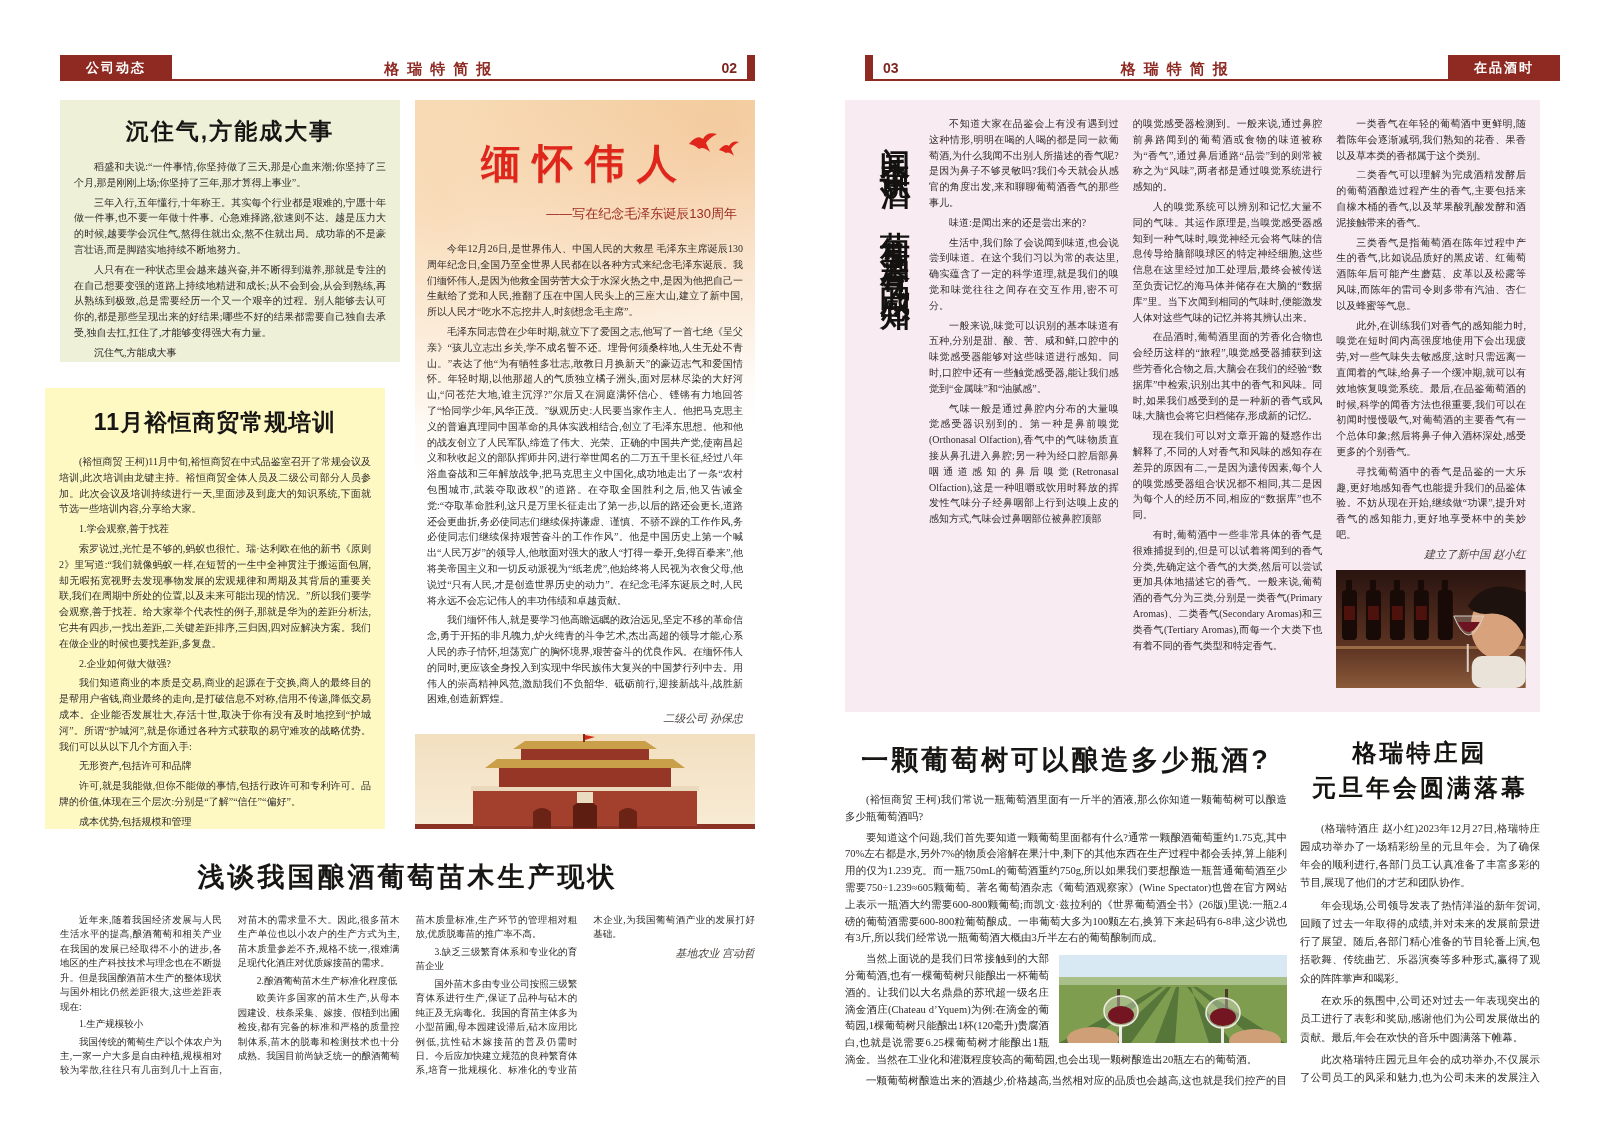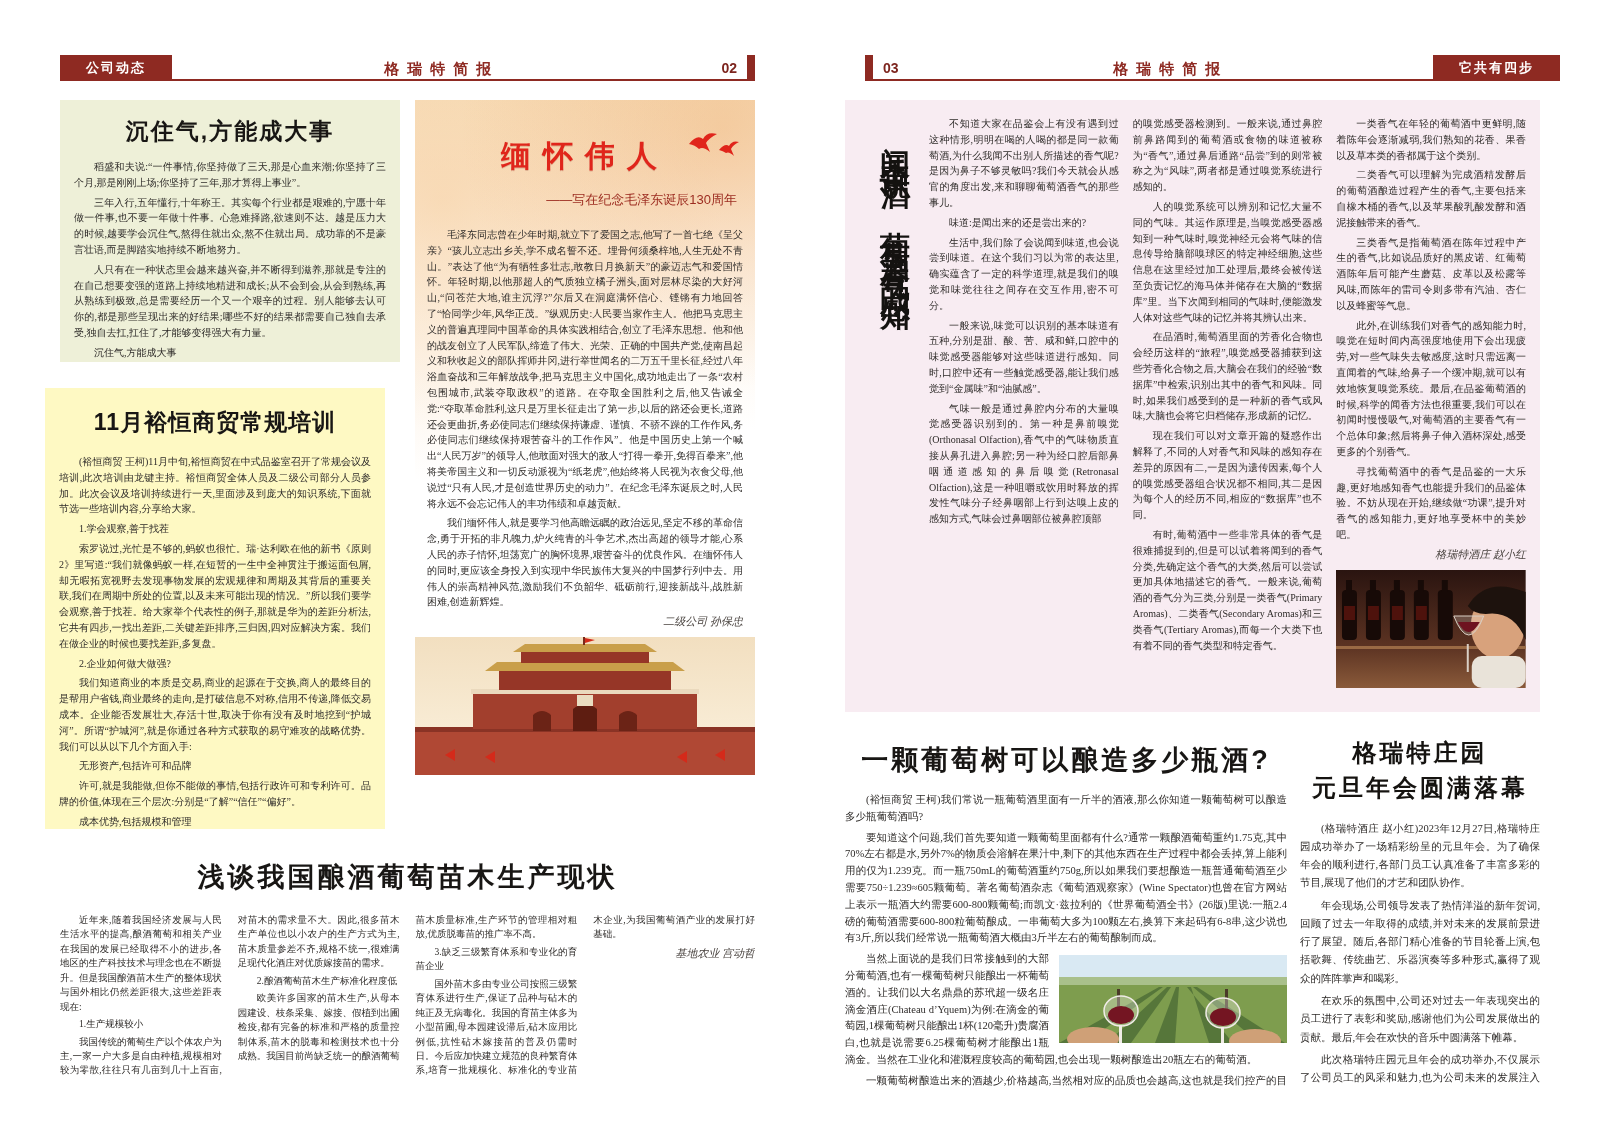--- a/index.html
+++ b/index.html
@@ -23,21 +23,21 @@
   .box-calm h2 { font-size:23px; text-align:center; letter-spacing:2px; margin:6px 0 12px; }
   .box-training { position:absolute; left:45px; top:388px; width:340px; height:441px; background:#fef9c3; padding:7px 14px; overflow:hidden; }
   .box-training h2 { font-size:23px; text-align:center; letter-spacing:1px; margin:12px 0 16px; }
 
   .box-memorial { position:absolute; left:415px; top:100px; width:340px; height:729px; overflow:hidden; padding:8px 12px 0;
     background:
       radial-gradient(circle at 90% 4%, rgba(235,160,90,.38), rgba(235,160,90,0) 34%),
       radial-gradient(circle at 8% 14%, rgba(244,196,140,.45), rgba(244,196,140,0) 40%),
       linear-gradient(180deg,#f8e3c4 0,#fbe9d2 70px,#fdf3e6 150px,#ffffff 330px,#ffffff 100%); }
   .mem-title-row { position:relative; text-align:center; margin-top:28px; }
-  .mem-title { font-family:"Liberation Sans",sans-serif; font-weight:900; color:#e0251b; font-size:30px; letter-spacing:12px; text-shadow:0 1px 0 rgba(120,20,10,.2); }
+  .mem-title { font-family:"Liberation Sans",sans-serif; font-weight:900; color:#e0251b; font-size:40px; letter-spacing:12px; text-shadow:0 1px 0 rgba(120,20,10,.2); }
   .mem-doves { position:absolute; right:-2px; top:-6px; }
   .mem-subtitle { text-align:right; color:#9c2c20; font-weight:400; font-size:13px; margin:14px 6px 18px 0; font-family:"Liberation Sans",sans-serif; }
   .mem-photo { display:block; width:340px; margin:8px 0 0 -12px; }
 
   .article-seedling { position:absolute; left:60px; top:845px; width:695px; height:245px; }
   .article-seedling h2 { font-size:27px; text-align:center; letter-spacing:3px; margin:14px 0 18px; }
   .seed-cols { column-count:4; column-gap:16px; column-fill:auto; height:176px; overflow:hidden; }
   .seed-cols .body-p { font-size:9.5px; line-height:1.52; margin-bottom:3px; }
 
   
@@ -66,21 +66,21 @@
     <div class="hdr-box">公司动态</div>
     <div class="hdr-masthead">格瑞特简报</div>
     <div class="hdr-pagenum">02</div>
     <div class="hdr-bar"></div>
   </div>
 
   <div class="page-header" style="left:865px; width:695px;">
     <div class="hdr-bar"></div>
     <div class="hdr-pagenum">03</div>
     <div class="hdr-masthead">格瑞特简报</div>
-    <div class="hdr-box">它共有四步</div>
+    <div class="hdr-box">在品酒时</div>
   </div>
 
   <div class="box-calm">
     <h2 class="h-black">沉住气,方能成大事</h2>
     <p class="body-p">稻盛和夫说:“一件事情,你坚持做了三天,那是心血来潮;你坚持了三个月,那是刚刚上场;你坚持了三年,那才算得上事业”。</p>
     <p class="body-p">三年入行,五年懂行,十年称王。其实每个行业都是艰难的,宁愿十年做一件事,也不要一年做十件事。心急难择路,欲速则不达。越是压力大的时候,越要学会沉住气,熬得住就出众,熬不住就出局。成功靠的不是豪言壮语,而是脚踏实地持续不断地努力。</p>
     <p class="body-p">人只有在一种状态里会越来越兴奋,并不断得到滋养,那就是专注的在自己想要变强的道路上持续地精进和成长;从不会到会,从会到熟练,再从熟练到极致,总是需要经历一个又一个艰辛的过程。别人能够去认可你的,都是那些呈现出来的好结果;哪些不好的结果都需要自己独自去承受,独自去扛,扛住了,才能够变得强大有力量。</p>
     <p class="body-p">沉住气,方能成大事</p>
 
   </div>
@@ -102,20 +102,21 @@
     <div class="mem-title-row">
       <span class="mem-title">缅怀伟人</span>
       <span class="mem-doves">
         <svg width="58" height="30" viewBox="0 0 58 30">
           <path d="M2 14 Q10 4 16 9 Q20 1 30 4 Q22 8 19 13 L23 22 Q16 16 12 19 Q8 15 2 14 Z" fill="#e0251b"></path>
           <path d="M32 20 Q38 13 42 16 Q45 10 52 12 Q46 15 44 19 L47 26 Q42 21 39 23 Q36 21 32 20 Z" fill="#e0251b"></path>
         </svg>
       </span>
     </div>
     <div class="mem-subtitle">——写在纪念毛泽东诞辰130周年</div>
+    <p class="body-p">今年12月26日,是世界伟人、中国人民的大救星 毛泽东主席诞辰130周年纪念日,全国乃至全世界人民都在以各种方式来纪念毛泽东诞辰。我们缅怀伟人,是因为他救全国劳苦大众于水深火热之中,是因为他把自己一生献给了党和人民,推翻了压在中国人民头上的三座大山,建立了新中国,所以人民才“吃水不忘挖井人,时刻想念毛主席”。</p>
     <p class="body-p">毛泽东同志曾在少年时期,就立下了爱国之志,他写了一首七绝《呈父亲》“孩儿立志出乡关,学不成名誓不还。埋骨何须桑梓地,人生无处不青山。”表达了他“为有牺牲多壮志,敢教日月换新天”的豪迈志气和爱国情怀。年轻时期,以他那超人的气质独立橘子洲头,面对层林尽染的大好河山,“问苍茫大地,谁主沉浮?”尔后又在洞庭满怀信心、铿锵有力地回答了“恰同学少年,风华正茂。”纵观历史:人民要当家作主人。他把马克思主义的普遍真理同中国革命的具体实践相结合,创立了毛泽东思想。他和他的战友创立了人民军队,缔造了伟大、光荣、正确的中国共产党,使南昌起义和秋收起义的部队挥师井冈,进行举世闻名的二万五千里长征,经过八年浴血奋战和三年解放战争,把马克思主义中国化,成功地走出了一条“农村包围城市,武装夺取政权”的道路。在夺取全国胜利之后,他又告诫全党:“夺取革命胜利,这只是万里长征走出了第一步,以后的路还会更长,道路还会更曲折,务必使同志们继续保持谦虚、谨慎、不骄不躁的工作作风,务必使同志们继续保持艰苦奋斗的工作作风”。他是中国历史上第一个喊出“人民万岁”的领导人,他敢面对强大的敌人“打得一拳开,免得百拳来”,他将美帝国主义和一切反动派视为“纸老虎”,他始终将人民视为衣食父母,他说过“只有人民,才是创造世界历史的动力”。在纪念毛泽东诞辰之时,人民将永远不会忘记伟人的丰功伟绩和卓越贡献。</p>
     <p class="body-p">我们缅怀伟人,就是要学习他高瞻远瞩的政治远见,坚定不移的革命信念,勇于开拓的非凡魄力,炉火纯青的斗争艺术,杰出高超的领导才能,心系人民的赤子情怀,坦荡宽广的胸怀境界,艰苦奋斗的优良作风。在缅怀伟人的同时,更应该全身投入到实现中华民族伟大复兴的中国梦行列中去。用伟人的崇高精神风范,激励我们不负韶华、砥砺前行,迎接新战斗,战胜新困难,创造新辉煌。</p>
     <div class="signature">二级公司 孙保忠</div>
     <svg class="mem-photo" viewBox="0 0 340 138">
       <defs>
         <linearGradient id="sky" x1="0" y1="0" x2="0" y2="1">
           <stop offset="0" stop-color="#f2dfc0"></stop>
             <stop offset="1" stop-color="#fbf2df"></stop>
         </linearGradient>
       </defs>
@@ -170,21 +171,21 @@
       <p class="body-p">在品酒时,葡萄酒里面的芳香化合物也会经历这样的“旅程”,嗅觉感受器捕获到这些芳香化合物之后,大脑会在我们的经验“数据库”中检索,识别出其中的香气和风味。同时,如果我们感受到的是一种新的香气或风味,大脑也会将它归档储存,形成新的记忆。</p>
       <p class="body-p">现在我们可以对文章开篇的疑惑作出解释了,不同的人对香气和风味的感知存在差异的原因有二,一是因为遗传因素,每个人的嗅觉感受器组合状况都不相同,其二是因为每个人的经历不同,相应的“数据库”也不同。</p>
       <p class="body-p">有时,葡萄酒中一些非常具体的香气是很难捕捉到的,但是可以试着将闻到的香气分类,先确定这个香气的大类,然后可以尝试更加具体地描述它的香气。一般来说,葡萄酒的香气分为三类,分别是一类香气(Primary Aromas)、二类香气(Secondary Aromas)和三类香气(Tertiary Aromas),而每一个大类下也有着不同的香气类型和特定香气。</p>
     </div>
     <div class="aroma-col">
       <p class="body-p">一类香气在年轻的葡萄酒中更鲜明,随着陈年会逐渐减弱,我们熟知的花香、果香以及草本类的香都属于这个类别。</p>
       <p class="body-p">二类香气可以理解为完成酒精发酵后的葡萄酒酿造过程产生的香气,主要包括来自橡木桶的香气,以及苹果酸乳酸发酵和酒泥接触带来的香气。</p>
       <p class="body-p">三类香气是指葡萄酒在陈年过程中产生的香气,比如说品质好的黑皮诺、红葡萄酒陈年后可能产生蘑菇、皮革以及松露等风味,而陈年的雷司令则多带有汽油、杏仁以及蜂蜜等气息。</p>
       <p class="body-p">此外,在训练我们对香气的感知能力时,嗅觉在短时间内高强度地使用下会出现疲劳,对一些气味失去敏感度,这时只需远离一直闻着的气味,给鼻子一个缓冲期,就可以有效地恢复嗅觉系统。最后,在品鉴葡萄酒的时候,科学的闻香方法也很重要,我们可以在初闻时慢慢吸气,对葡萄酒的主要香气有一个总体印象;然后将鼻子伸入酒杯深处,感受更多的个别香气。</p>
       <p class="body-p">寻找葡萄酒中的香气是品鉴的一大乐趣,更好地感知香气也能提升我们的品鉴体验。不妨从现在开始,继续做“功课”,提升对香气的感知能力,更好地享受杯中的美妙吧。</p>
-      <div class="signature">格瑞特酒庄 赵小红</div>
+      <div class="signature">建立了新中国 赵小红</div>
       <svg class="aroma-photo" viewBox="0 0 190 118" preserveAspectRatio="none">
         <defs>
           <linearGradient id="wg" x1="0" y1="0" x2="0" y2="1">
             <stop offset="0" stop-color="#2a1410"></stop>
               <stop offset="0.65" stop-color="#5c3322"></stop>
               <stop offset="1" stop-color="#8a5a3a"></stop>
           </linearGradient>
         </defs>
         <rect width="190" height="118" fill="url(#wg)"></rect>
         <rect x="0" y="76" width="190" height="3" fill="#9a6a44"></rect>

